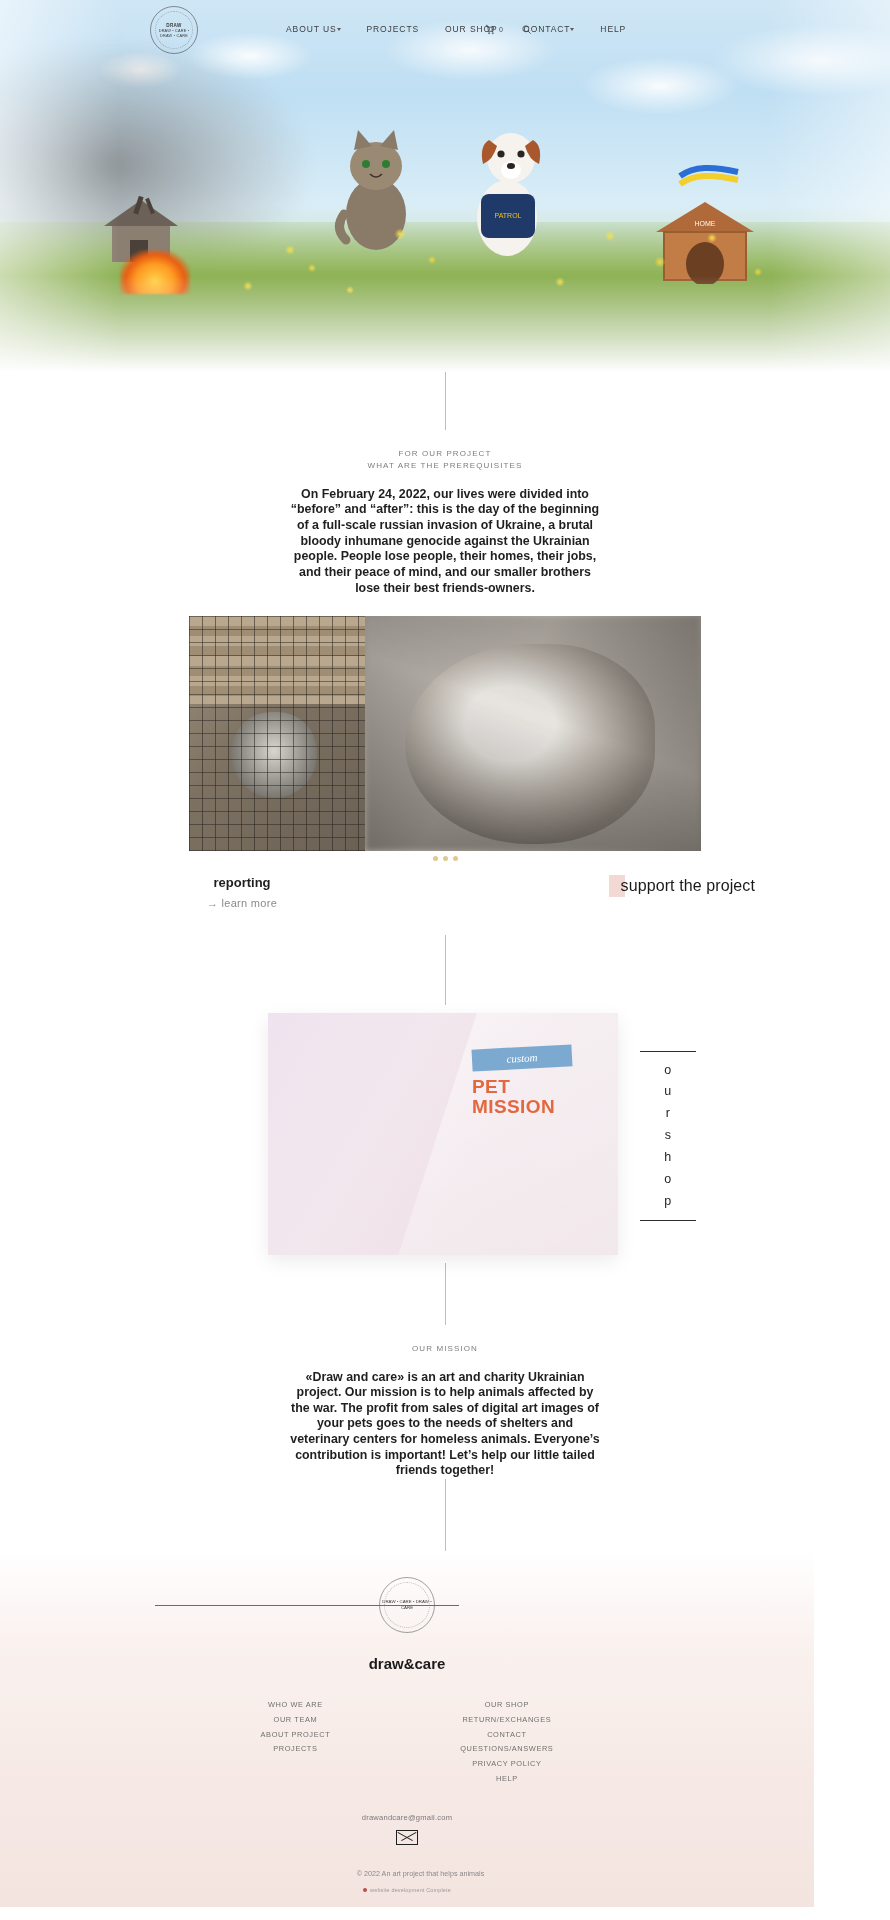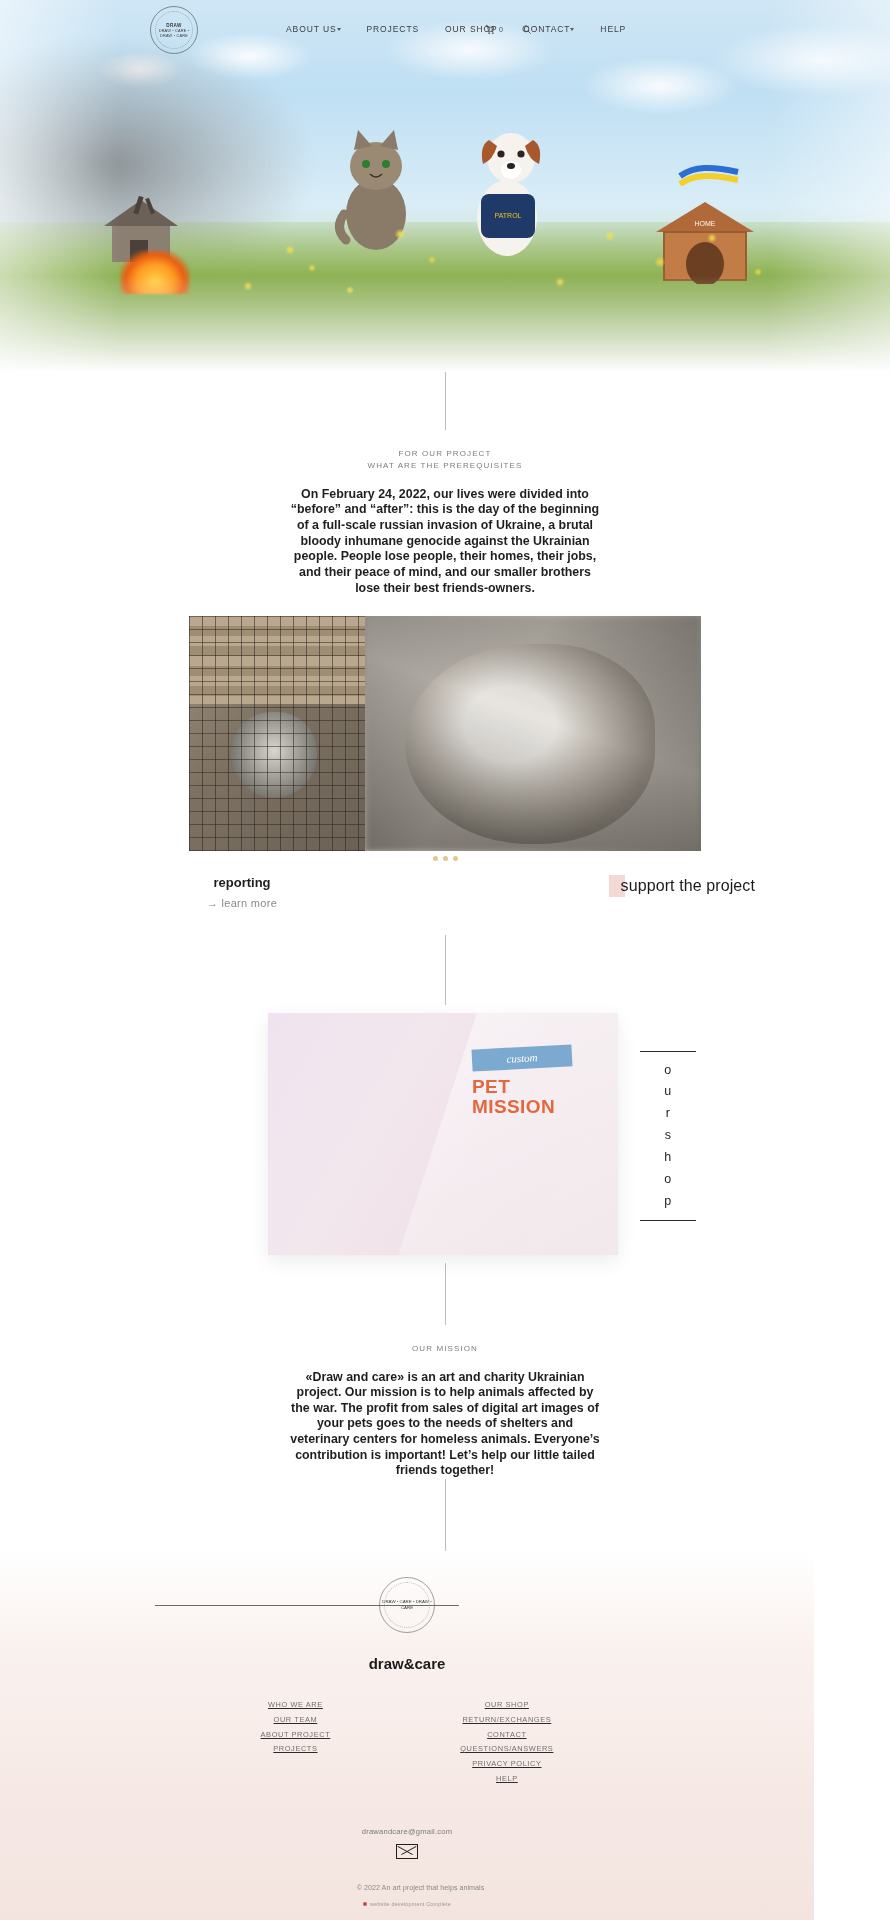--- a/index.html
+++ b/index.html
@@ -367,21 +367,20 @@
     font-size: 15px;
     font-weight: 700;
     margin-top: 22px;
     color:#1b1b1b;
   }
   .footer-cols {
     display: flex;
     justify-content: center;
     margin-top: 26px;
     gap: 130px;
-    text-decoration: underline;
   }
   .fcol { text-align:center; }
   .fcol .link {
     font-size: 7.4px;
     letter-spacing:.6px;
     color:#6f6f6f;
     text-transform: uppercase;
     line-height: 2.0;
     cursor: pointer;
   }
@@ -391,21 +390,21 @@
   .socials { display:flex; gap:9px; justify-content:center; }
   .soc {
     width:19px; height:19px; border-radius:50%;
     background:#4f5f63;
     color:#fff;
     display:flex; align-items:center; justify-content:center;
     font-size:9px;
     cursor:pointer;
   }
   .footer-email {
-    text-align:center; margin-top:40px;
+    text-align:center; margin-top:26px;
     font-size: 7.6px; color:#7a7a7a; letter-spacing:.2px;
   }
   .mail-icon {
     width: 22px; height: 15px; margin: 8px auto 0;
     border: 1.6px solid #1f1f1f;
     position: relative;
     cursor: pointer;
   }
   .mail-icon:before {
     content:""; position:absolute; left:1px; top:1px; width:17px; height:10px;

